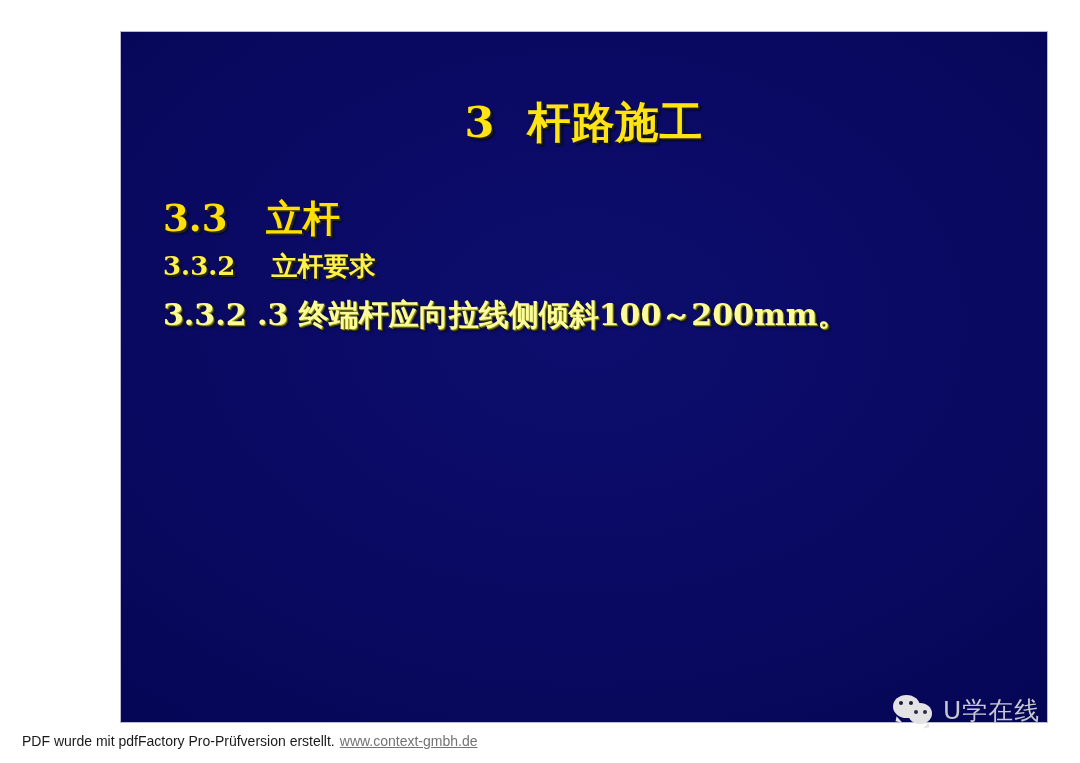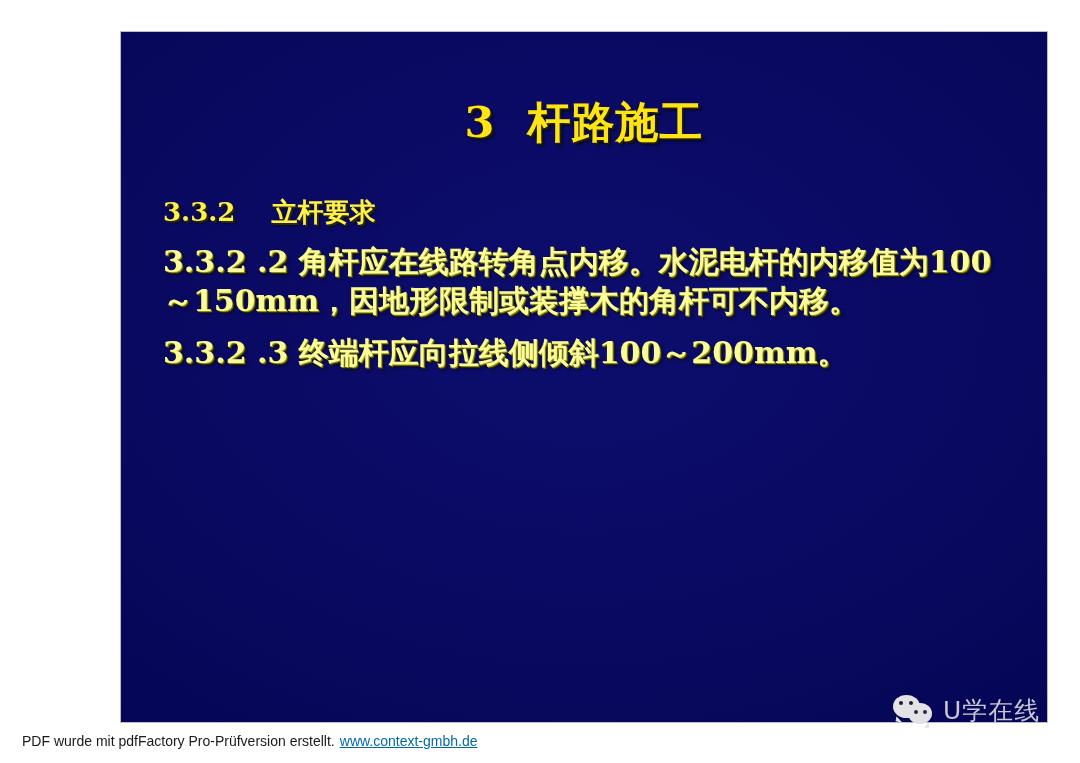--- a/index.html
+++ b/index.html
@@ -102,21 +102,21 @@
   #footer {
     position: absolute;
     left: 22px;
     top: 733px;
     font-family: "Liberation Sans", sans-serif;
     font-size: 14px;
     color: #1a1a1a;
     white-space: nowrap;
   }
   #footer-link {
-    color: #0369a1;
+    color: #737373;
     margin-left: 5px;
   }
 
   
   #watermark {
     position: absolute;
     left: 893px;
     top: 694px;
     display: flex;
     align-items: flex-start;
@@ -185,25 +185,25 @@
 </style>
 </head>
 <body>
 
 <div id="slide">
 
   <div id="slide-title">3  杆路施工</div>
 
   <div id="body-block">
 
+    <p class="heading-1">3.3   立杆</p>
 
     <p class="heading-2">3.3.2    立杆要求</p>
 
 
-    <p class="para">3.3.2 .2   角杆应在线路转角点内移。水泥电杆的内移值为100～150mm，因地形限制或装撑木的角杆可不内移。</p>
 
     <p class="para">3.3.2 .3   终端杆应向拉线侧倾斜100～200mm。</p>
 
   </div>
 </div>
 
 <div id="footer">
   <span>PDF wurde mit pdfFactory Pro-Prüfversion erstellt.</span><a id="footer-link" href="#">www.context-gmbh.de</a>
 </div>
 

